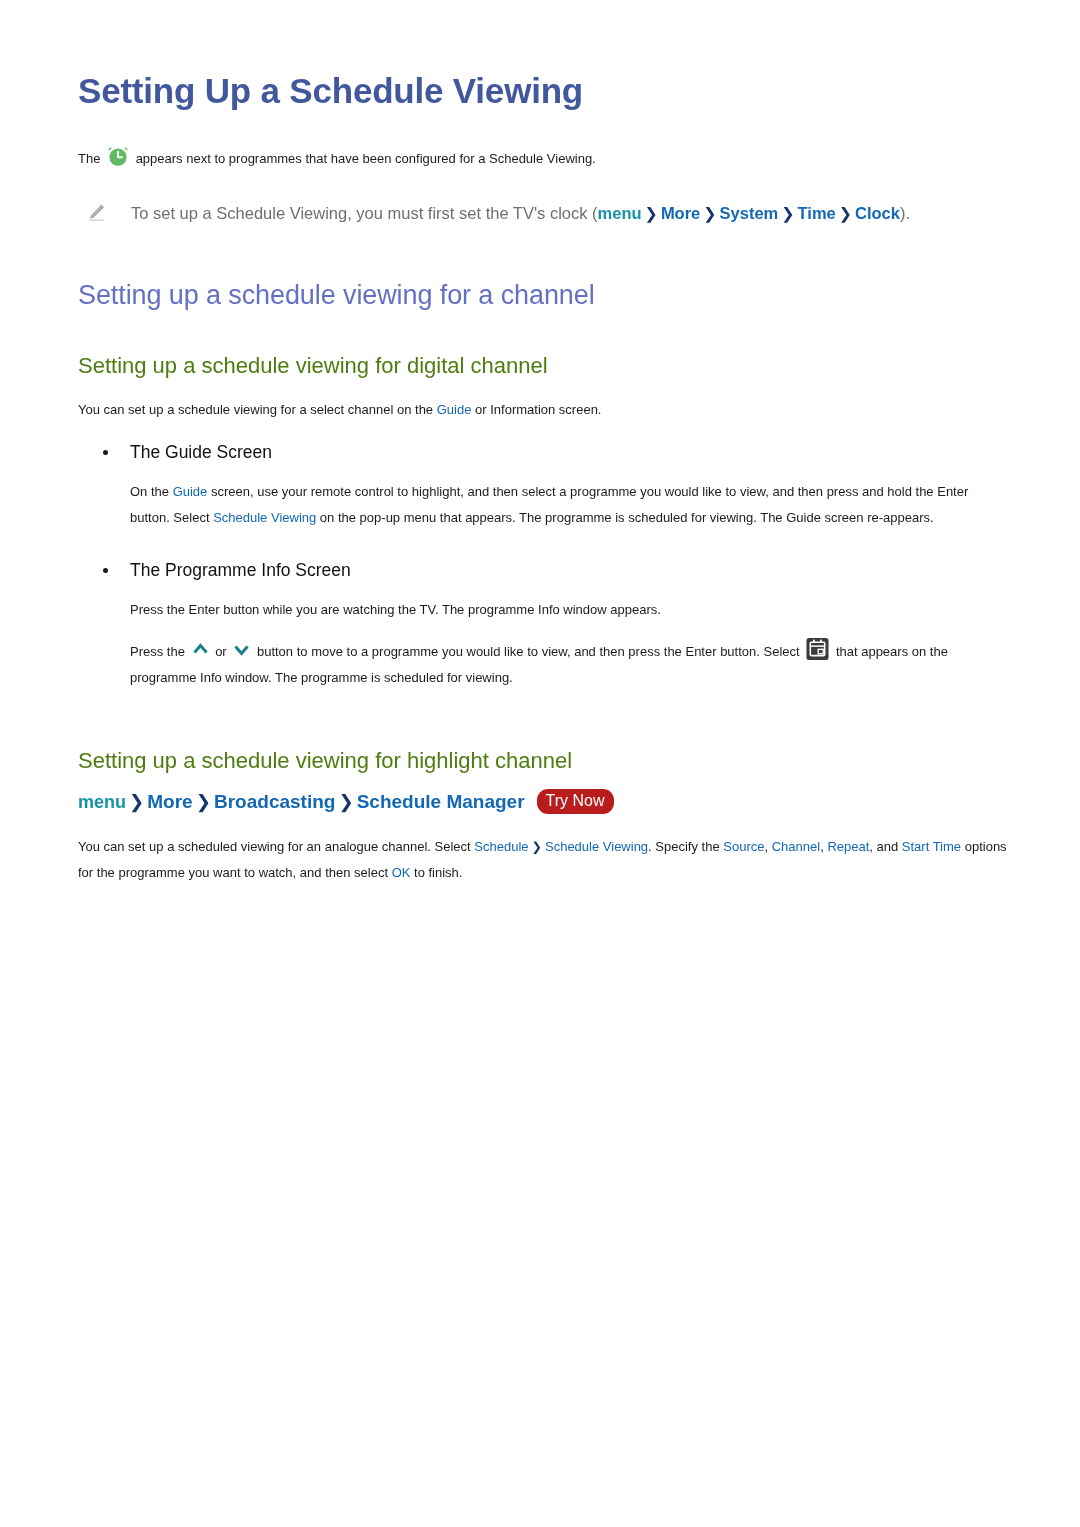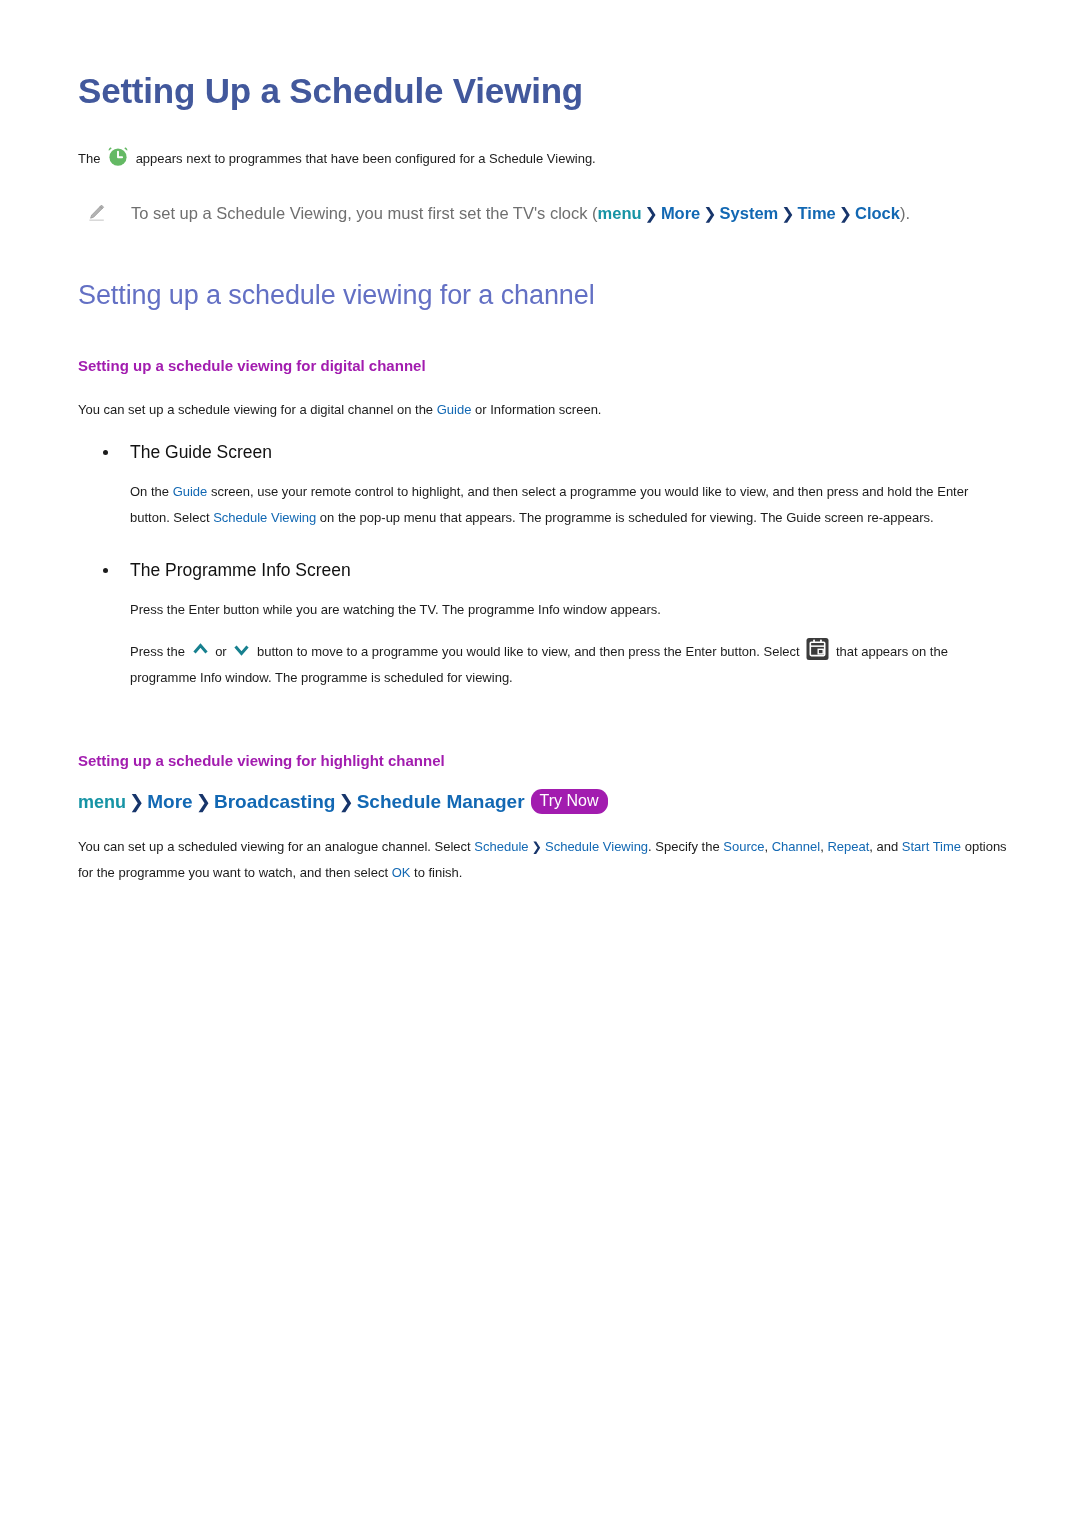--- a/index.html
+++ b/index.html
@@ -33,24 +33,24 @@
   }
   h2.sec-title {
     font-size: 27px;
     line-height: 34px;
     font-weight: normal;
     color: #6370c4;
     margin: 52px 0 0 0;
     letter-spacing: -0.1px;
   }
   h3.sub-title {
-    font-size: 15px;
+    font-size: 22px;
     line-height: 27px;
-    font-weight: bold;
-    color: #a21caf;
+    font-weight: normal;
+    color: #4d7c0f;
     margin: 40px 0 0 0;
   }
 
   
   p.body {
     font-size: 13px;
     line-height: 26px;
     color: #1c1c1c;
     margin: 18px 0 0 0;
   }
@@ -131,28 +131,28 @@
     margin-top: 14px;
     font-weight: bold;
     white-space: nowrap;
   }
   .path-line .kw-teal { font-weight: bold; font-size: 18px; }
   .path-line .kw { font-size: 19px; }
 
   
   .trynow {
     display: inline-block;
-    background: #a21caf;
+    background: #b91c1c;
     color: #ffffff;
     font-size: 16px;
     font-weight: normal;
     line-height: 20px;
     border-radius: 11px;
     padding: 2px 9px 3px 9px;
-    margin-left: 6px;
+    margin-left: 12px;
     position: relative;
     top: -2px;
   }
 
   
   .icon {
     display: inline-block;
     vertical-align: -4px;
   }
   .clock-icon { width: 24px; height: 24px; vertical-align: -5px; margin: 0 2px; }
@@ -185,21 +185,21 @@
     <div class="note-text">
       <span>To set up a Schedule Viewing, you must first set the TV's clock (</span><span class="kw-teal">menu</span><span class="sep">❯</span><span class="kw">More</span><span class="sep">❯</span><span class="kw">System</span><span class="sep">❯</span><span class="kw">Time</span><span class="sep">❯</span><span class="kw">Clock</span><span>).</span>
     </div>
   </div>
 
   <h2 class="sec-title">Setting up a schedule viewing for a channel</h2>
 
   <h3 class="sub-title">Setting up a schedule viewing for digital channel</h3>
 
   <p class="body">
-    <span>You can set up a schedule viewing for a digital channel on the </span><span class="plain-blue">Guide</span><span> or Information screen.</span>
+    <span>You can set up a schedule viewing for a select channel on the </span><span class="plain-blue">Guide</span><span> or Information screen.</span>
   </p>
 
   <ul class="bullets">
     <li>
       <span>The Guide Screen</span>
     </li>
   </ul>
 
   <p class="body indent">
     <span>On the </span><span class="plain-blue">Guide</span><span> screen, use your remote control to highlight, and then select a programme you would like to view, and then press and hold the Enter button. Select </span><span class="plain-blue">Schedule Viewing</span><span> on the pop-up menu that appears. The programme is scheduled for viewing. The Guide screen re-appears.</span>

